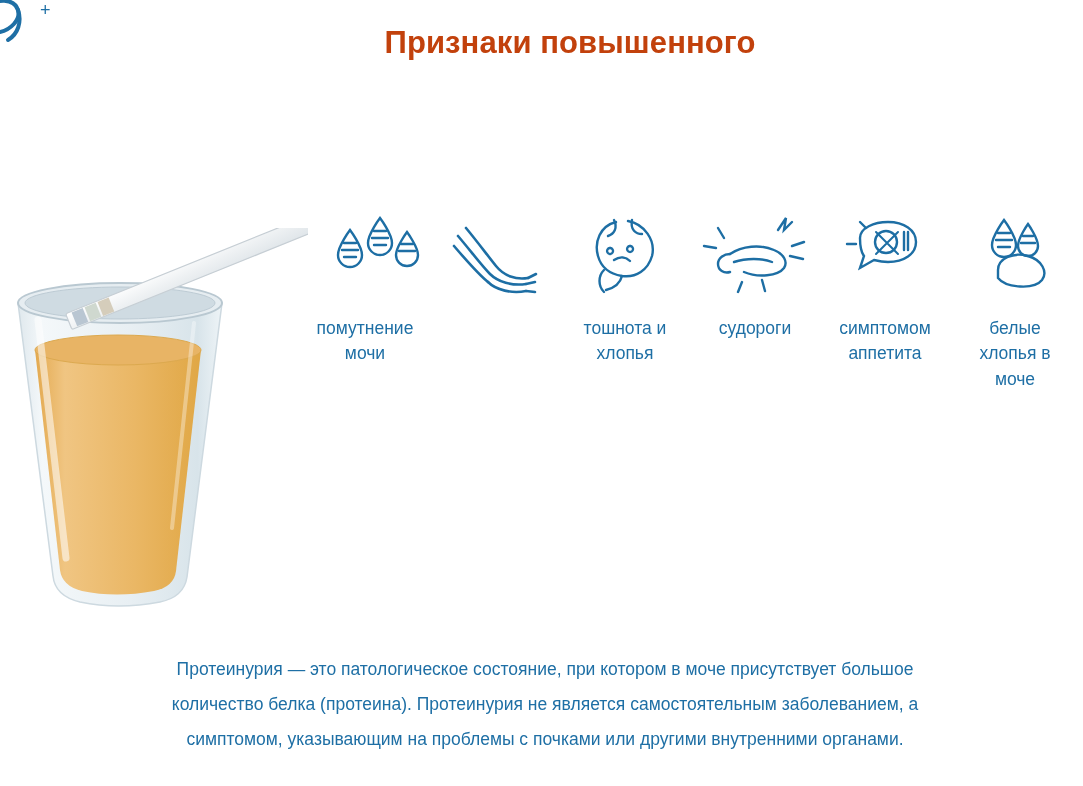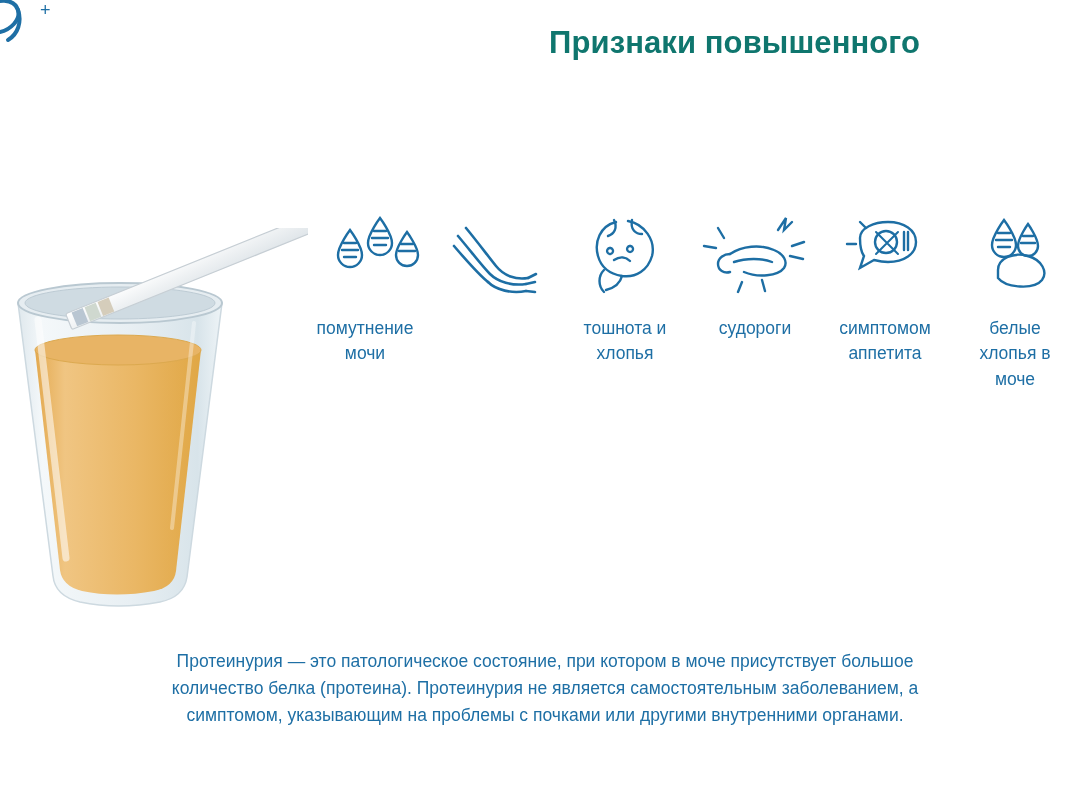--- a/index.html
+++ b/index.html
@@ -24,25 +24,25 @@
     width: 60px;
     height: 60px;
   }
 
   
   .title {
     position: absolute;
     left: 220px;
     top: 22px;
     width: 700px;
-    text-align: right;
+    text-align: center;
     font-size: 31px;
     font-weight: bold;
     line-height: 1.38;
-    color: #0f766e;
+    color: #c2410c;
     letter-spacing: 0.1px;
   }
   .title .line {
     display: block;
   }
 
   
   .glass-wrap {
     position: absolute;
     left: 8px;
@@ -88,21 +88,21 @@
     position: absolute;
     left: 70px;
     top: 648px;
     width: 950px;
     text-align: center;
     font-size: 17.5px;
     line-height: 1.55;
     color: #1e6fa5;
   }
   .footer p {
-    margin: 0;
+    margin: 8px;
   }
 </style>
 </head>
 <body>
 
 <div class="logo">
   <svg width="60" height="60" viewBox="0 0 60 60" xmlns="http://www.w3.org/2000/svg">
     <g fill="none" stroke="#1e6fa5" stroke-width="4" stroke-linecap="round">
       <path d="M-14 8 C -4 -2, 14 -2, 18 10 C 21 20, 10 30, 0 32 C -8 33, -14 28, -14 20 Z"></path>
       <path d="M18 10 C 22 22, 18 34, 8 40"></path>

